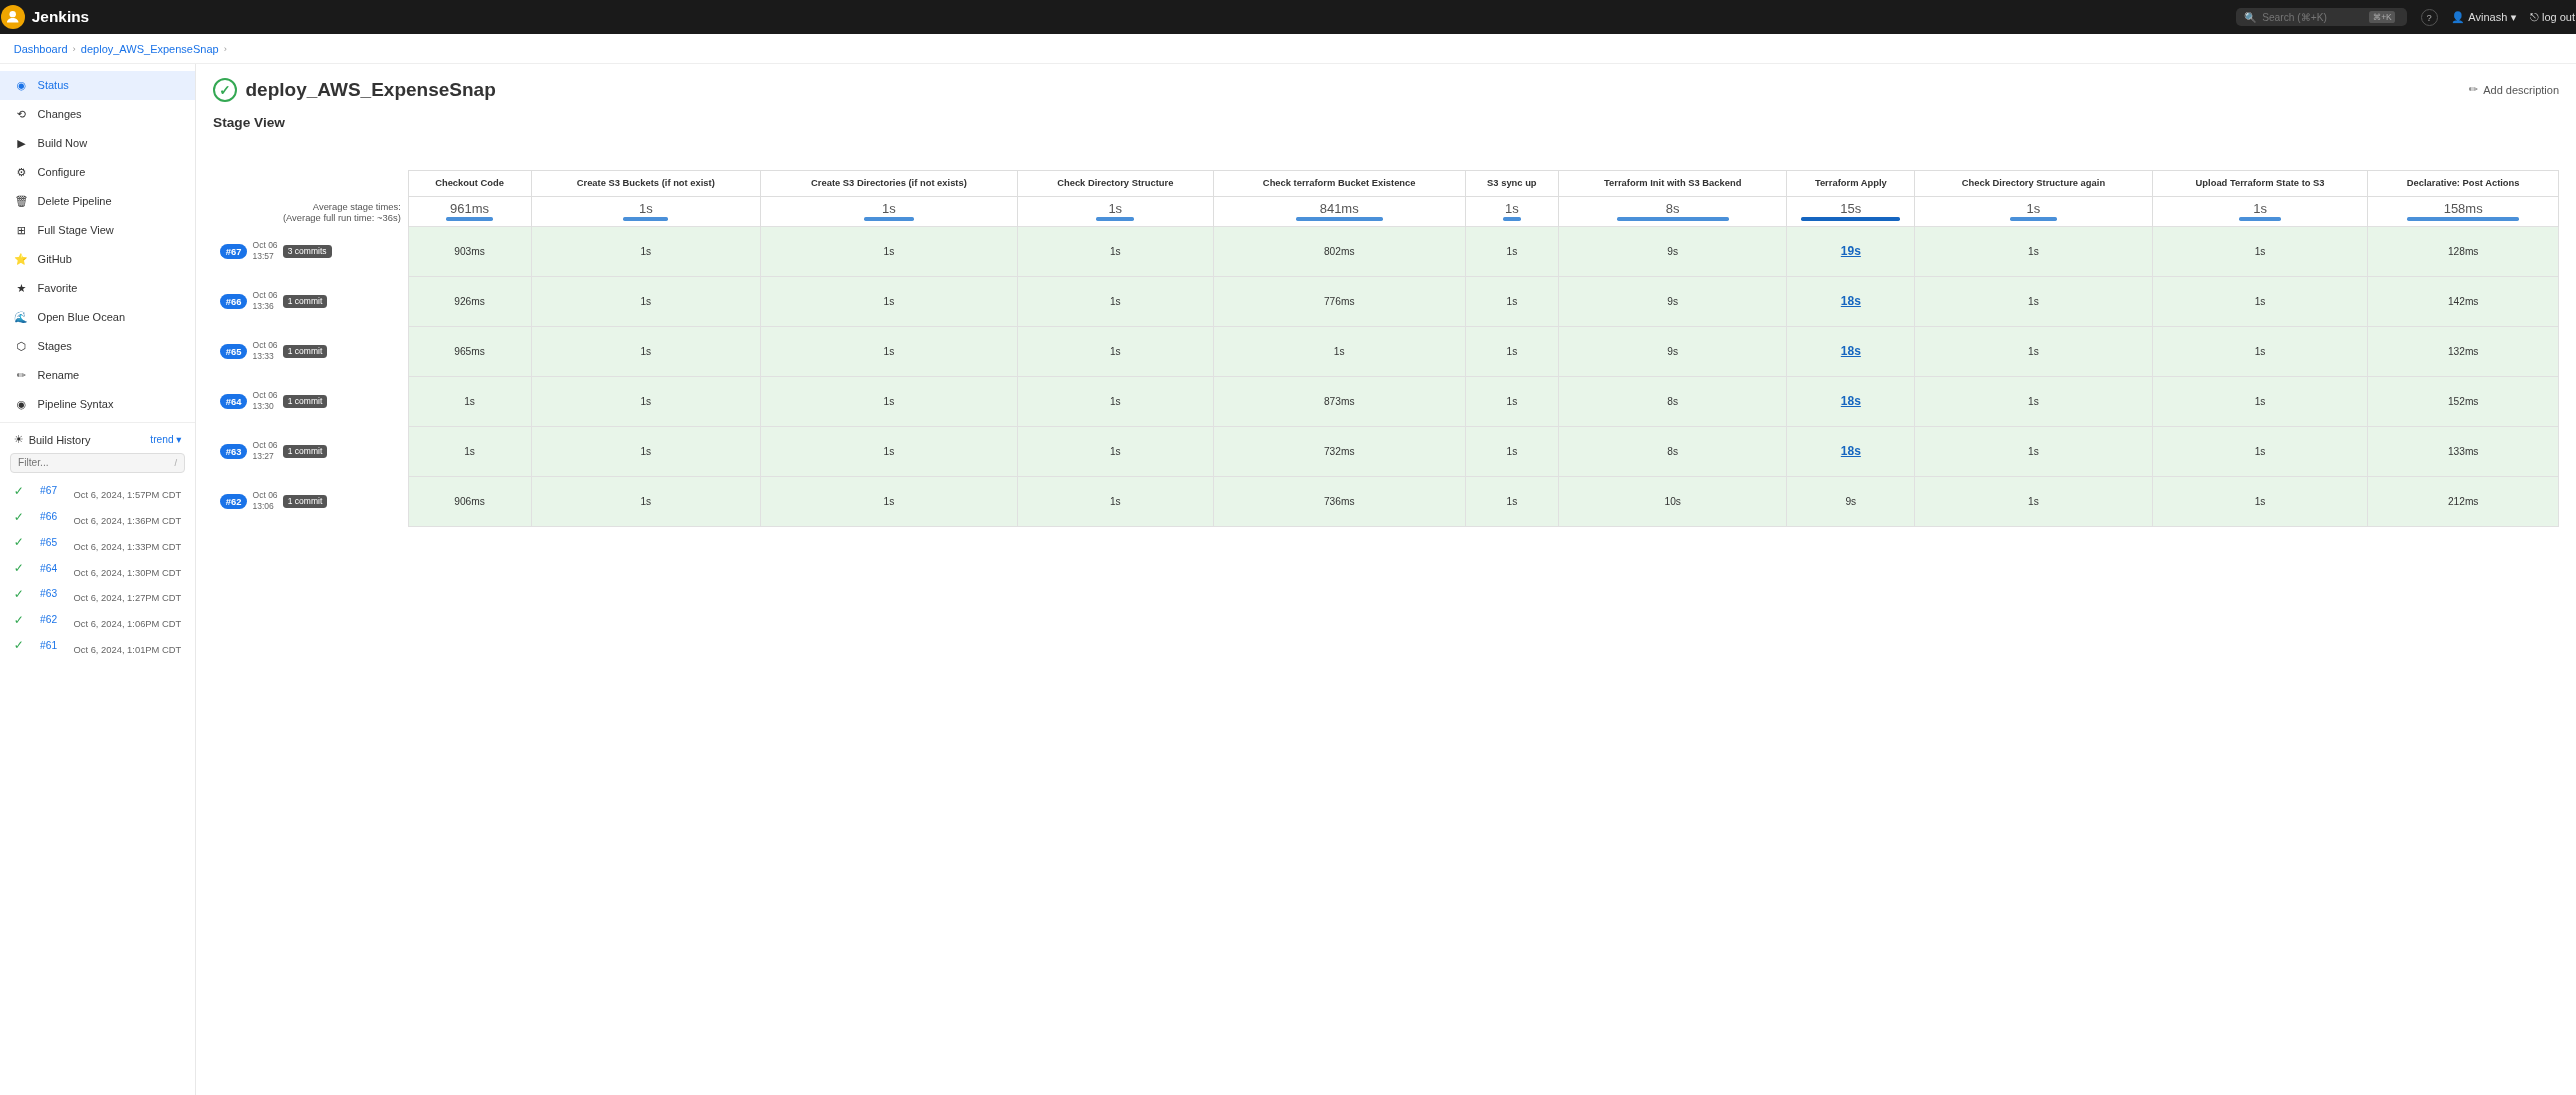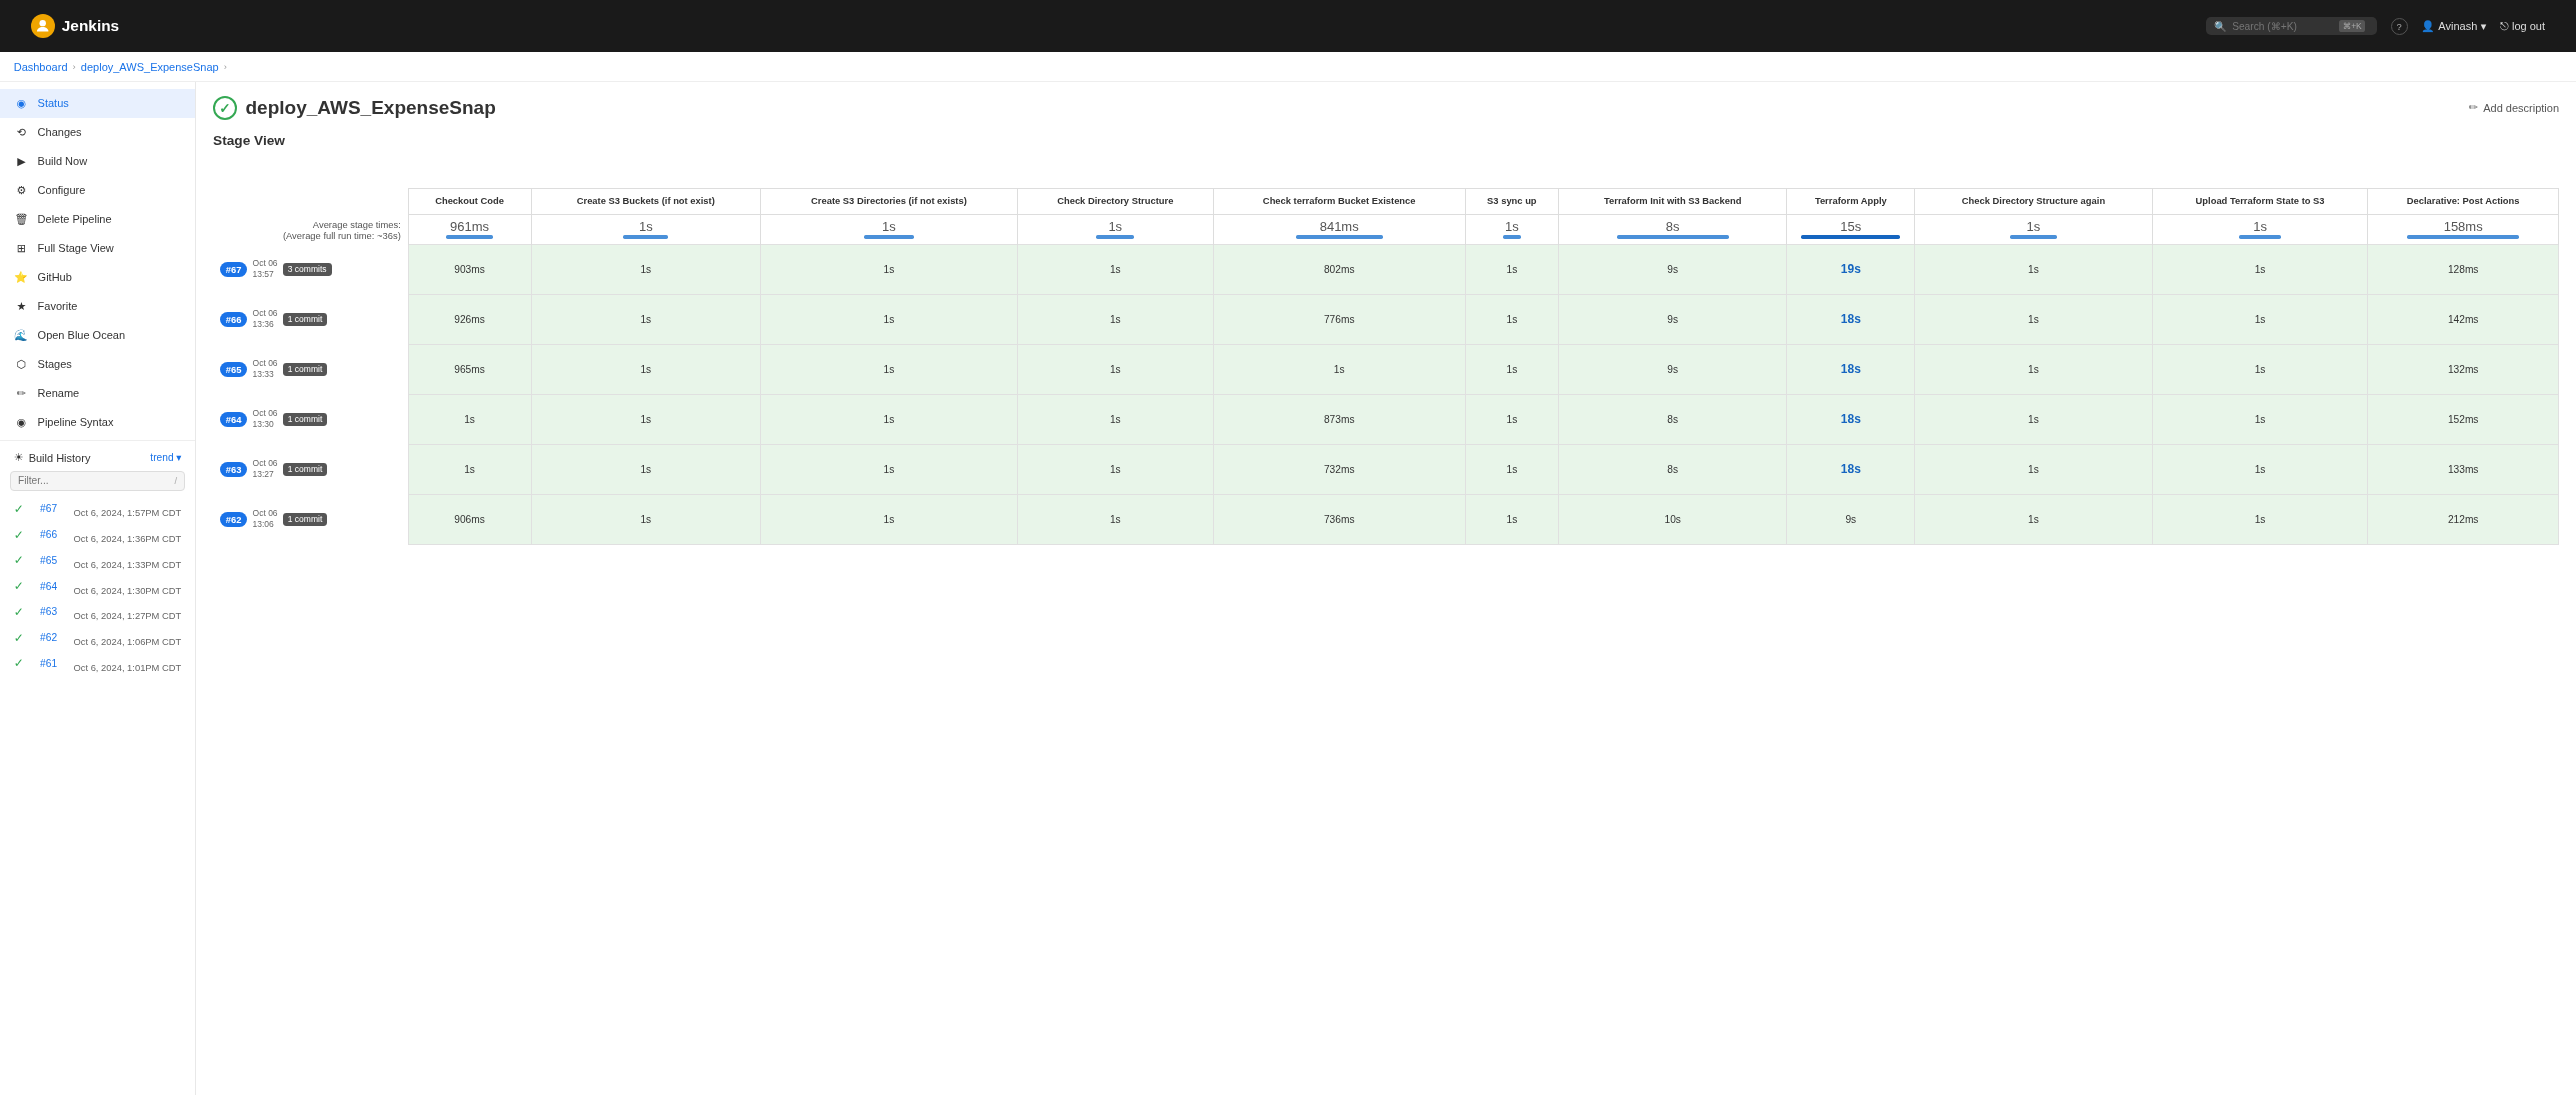--- a/index.html
+++ b/index.html
@@ -4,22 +4,22 @@
   <style>
     * { box-sizing: border-box; margin: 0; padding: 0; }
     body { font-family: -apple-system, BlinkMacSystemFont, 'Segoe UI', sans-serif; font-size: 11px; background: #fff; color: #333; height: 100vh; overflow: hidden; display: flex; flex-direction: column; }
 
     
     .top-nav {
       background: #1a1a1a;
       color: #fff;
       display: flex;
       align-items: center;
-      padding: 0 31px;
-      height: 52px;
+      padding: 0 1px;
+      height: 34px;
       flex-shrink: 0;
       justify-content: space-between;
     }
     .nav-left { display: flex; align-items: center; gap: 6.8px; }
     .jenkins-logo { display: flex; align-items: center; gap: 6.8px; font-size: 15.4px; font-weight: bold; color: #fff; text-decoration: none; }
     .jenkins-icon { width: 24px; height: 24px; border-radius: 50%; background: #f0a500; display: flex; align-items: center; justify-content: center; font-size: 12px; }
     .nav-right { display: flex; align-items: center; gap: 13.7px; }
     .search-box {
       display: flex; align-items: center; background: #333; border-radius: 5.1px; padding: 3.4px 8.5px; gap: 5.1px; color: #aaa; font-size: 10.2px; width: 171px;
     }
@@ -113,21 +113,21 @@
     .build-row td.build-info-cell { border: none; padding: 3.4px 6.8px; text-align: left; vertical-align: middle; }
     .build-row.success-row td.stage-cell { background: #e8f5e9; }
     .build-row td.stage-cell { height: 50px; }
 
     .build-info-wrapper { display: flex; align-items: center; gap: 5.1px; }
     .build-badge { background: #1a73e8; color: #fff; border-radius: 8.5px; padding: 1.7px 6px; font-size: 9.4px; font-weight: 600; display: inline-block; }
     .build-meta { font-size: 8.5px; color: #666; line-height: 1.4; }
     .commit-badge { background: #555; color: #fff; border-radius: 3.4px; padding: 1.7px 5.1px; font-size: 8.5px; display: inline-block; white-space: nowrap; }
 
     .stage-time { font-size: 10.2px; color: #333; }
-    .stage-time-large { font-size: 12px; font-weight: 600; color: #1565c0; }
+    .stage-time-large { font-size: 12px; font-weight: 600; color: #1565c0; text-decoration: underline; }
   </style>
 </head>
 <body>
 
 <div class="top-nav">
   <div class="nav-left">
     <a class="jenkins-logo" href="#">
       <div class="jenkins-icon">
         <svg width="15.4" height="15.4" viewBox="0 0 24 24" fill="white">
             <circle cx="12" cy="8" r="5" fill="#fff"></circle>

